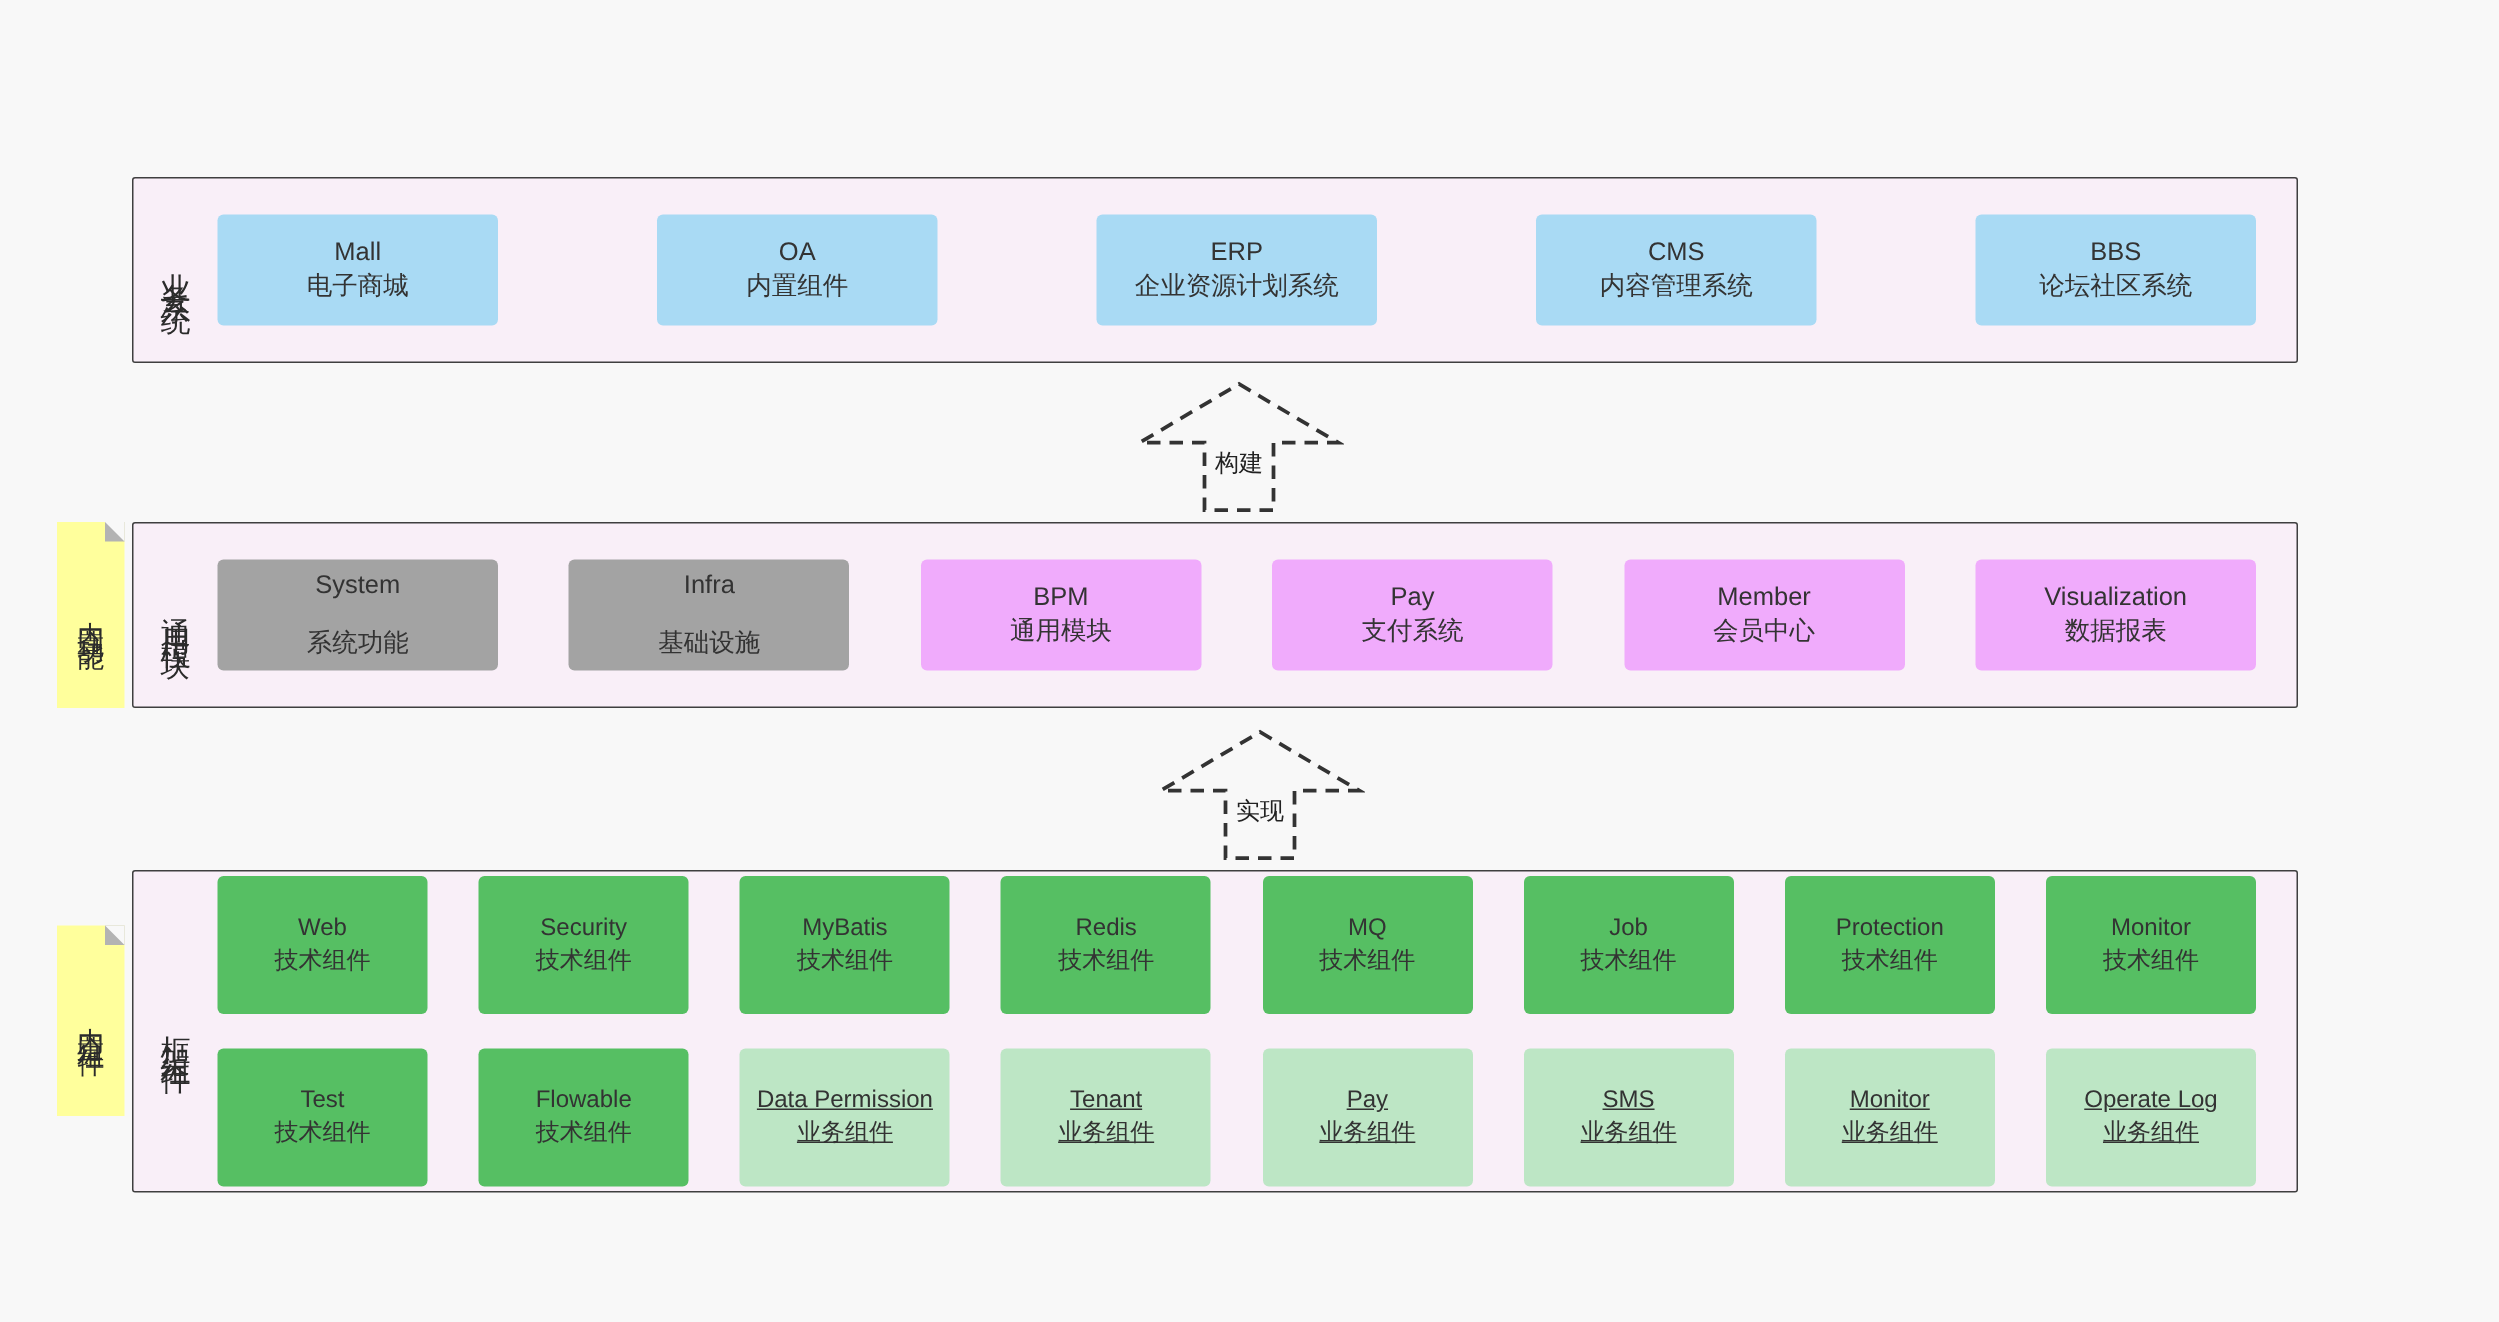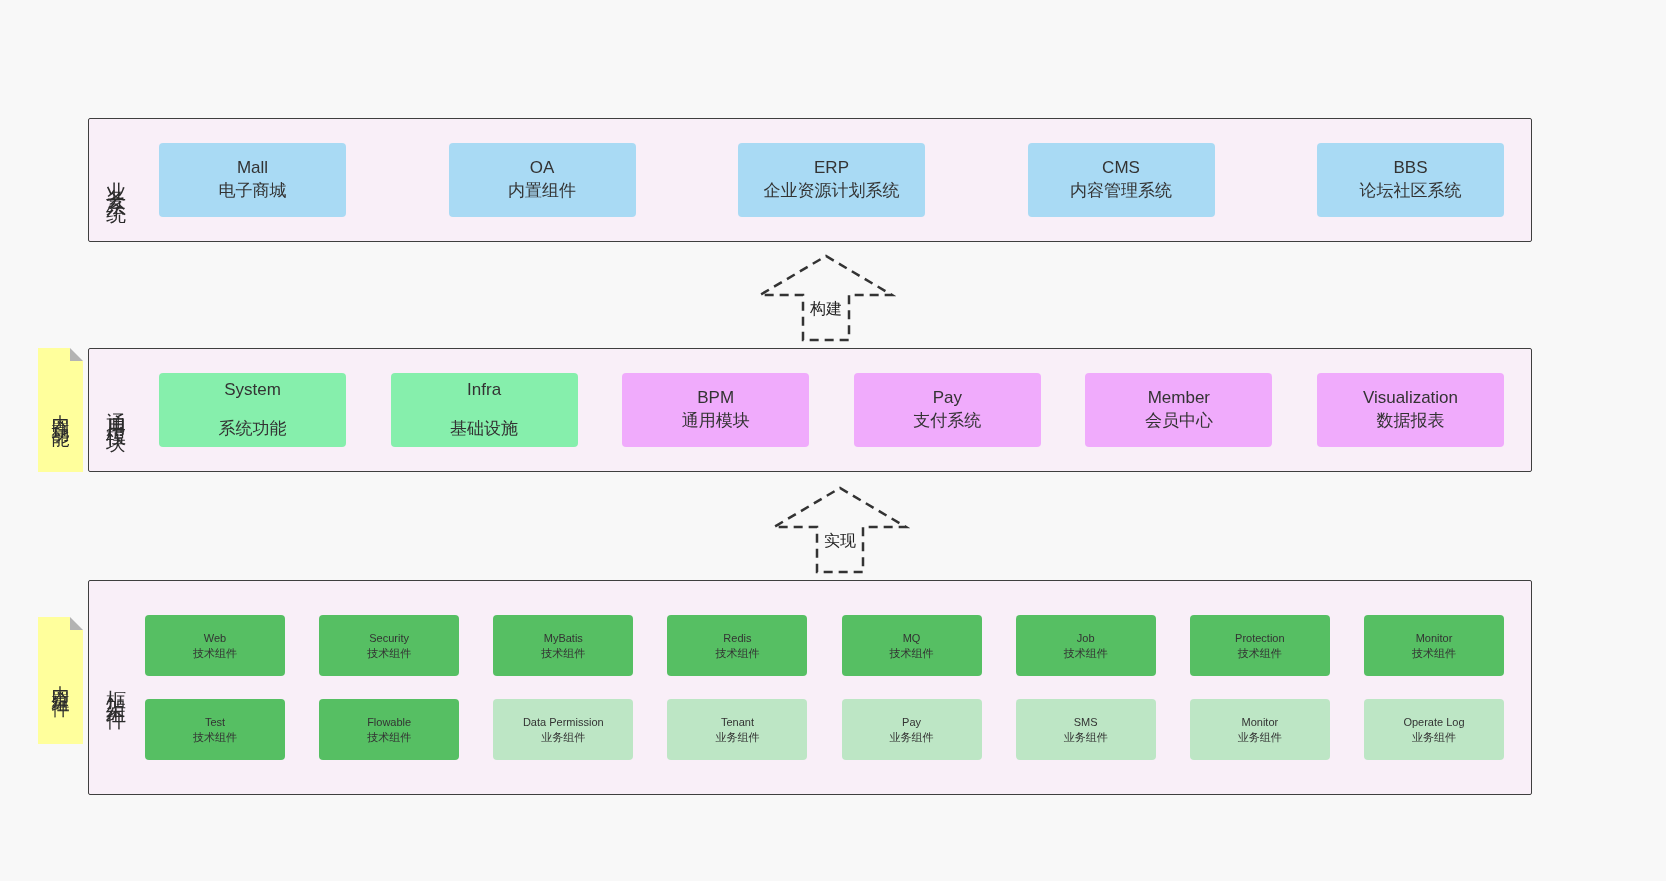--- a/index.html
+++ b/index.html
@@ -26,27 +26,27 @@
   .boxes{
     flex:1;display:flex;flex-direction:column;justify-content:center;
     gap:23px;padding-right:27px;box-sizing:border-box;
   }
   .row{display:flex;justify-content:space-between;}
   .box{
     border-radius:4px;display:flex;flex-direction:column;
     align-items:center;justify-content:center;text-align:center;
     line-height:1.35;padding:2px 4px;box-sizing:border-box;
   }
-  .layer-business .box,.layer-common .box{width:187px;height:74px;font-size:17px;margin-left:14px;}
-  .layer-framework .box{width:140px;height:61px;font-size:11px;align-items:flex-end;}
+  .layer-business .box,.layer-common .box{width:187px;height:74px;font-size:17px;}
+  .layer-framework .box{width:140px;height:92px;font-size:16px;align-items:flex-end;}
   .v-blue{background:#a9daf4;}
-  .v-red{background:#86efac;gap:16px;}
+  .v-red{background:#a3a3a3;gap:16px;}
   .v-pink{background:#f0abfc;}
   .v-green{background:#56bf63;}
-  .v-lightgreen{background:#bde6c5;}
+  .v-lightgreen{background:#bde6c5;text-decoration:underline;}
   .box-title,.box-sub{width:100%;}
   
   .note{
     position:absolute;left:38px;width:45px;background:#ffff9c;
     display:flex;align-items:center;justify-content:center;
     writing-mode:vertical-lr;text-orientation:upright;
     font-size:18px;letter-spacing:5px;color:#2b2b2b;
     box-sizing:border-box;
   }
   .note-1{top:348px;height:124px;}

